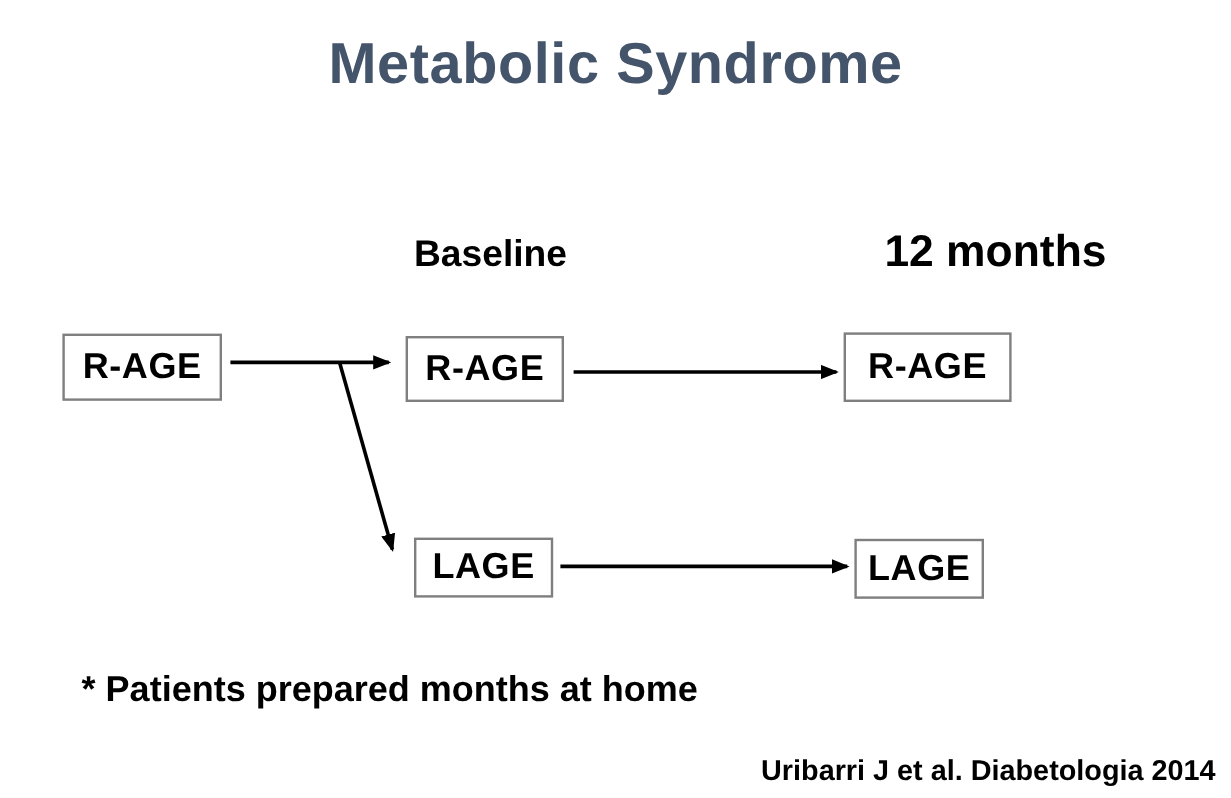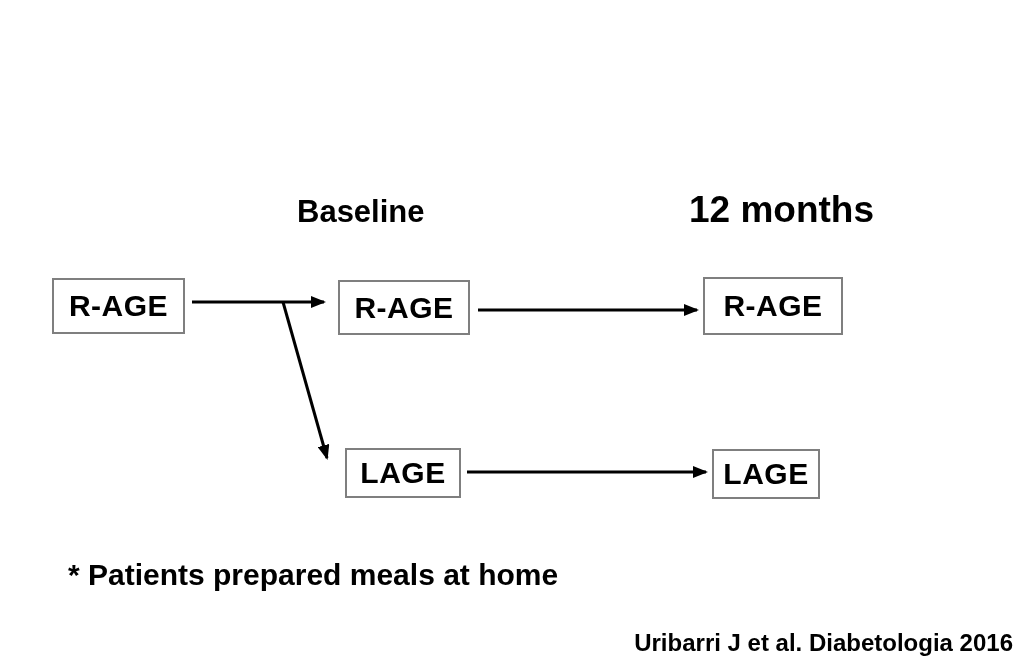--- a/index.html
+++ b/index.html
@@ -28,20 +28,21 @@
     font-size: 48px;
     font-weight: bold;
     color: var(--color-title);
     letter-spacing: 0.5px;
   }
   .col-header {
     position: absolute;
     font-weight: bold;
     color: var(--color-text);
     white-space: nowrap;
+    margin-left: 48px;
   }
   .col-header.baseline { left: 297px; top: 194px; font-size: 31px; }
   .col-header.months   { left: 689px; top: 189px; font-size: 37px; }
   .node-box {
     position: absolute;
     border: 2px solid var(--color-box_border);
     background: var(--color-background);
     display: flex;
     align-items: center;
     justify-content: center;
@@ -80,20 +81,21 @@
     font-weight: bold;
     color: var(--color-text);
     white-space: nowrap;
   }
 </style>
 </head>
 <body>
 
 <div class="slide">
 
+  <h1 class="slide-title">Metabolic Syndrome</h1>
 
   <div class="col-header baseline">Baseline</div>
   <div class="col-header months">12 months</div>
 
   <svg class="arrow-layer" viewBox="0 0 1026 665" aria-hidden="true">
     <defs>
       <marker id="arrowhead" markerWidth="15" markerHeight="12" refX="13" refY="6" orient="auto" markerUnits="userSpaceOnUse">
         <path d="M0,0 L15,6 L0,12 Z" fill="#000000"></path>
       </marker>
     </defs>
@@ -112,16 +114,16 @@
   <div class="node-box box-followup-rage">
     <span>R-AGE</span>
   </div>
   <div class="node-box box-baseline-lage">
     <span>LAGE</span>
   </div>
   <div class="node-box box-followup-lage">
     <span>LAGE</span>
   </div>
 
-  <div class="footnote">* Patients prepared meals at home</div>
-  <div class="citation">Uribarri J et al. Diabetologia 2016</div>
+  <div class="footnote">* Patients prepared months at home</div>
+  <div class="citation">Uribarri J et al. Diabetologia 2014</div>
 
 </div>
 
 </body></html>

